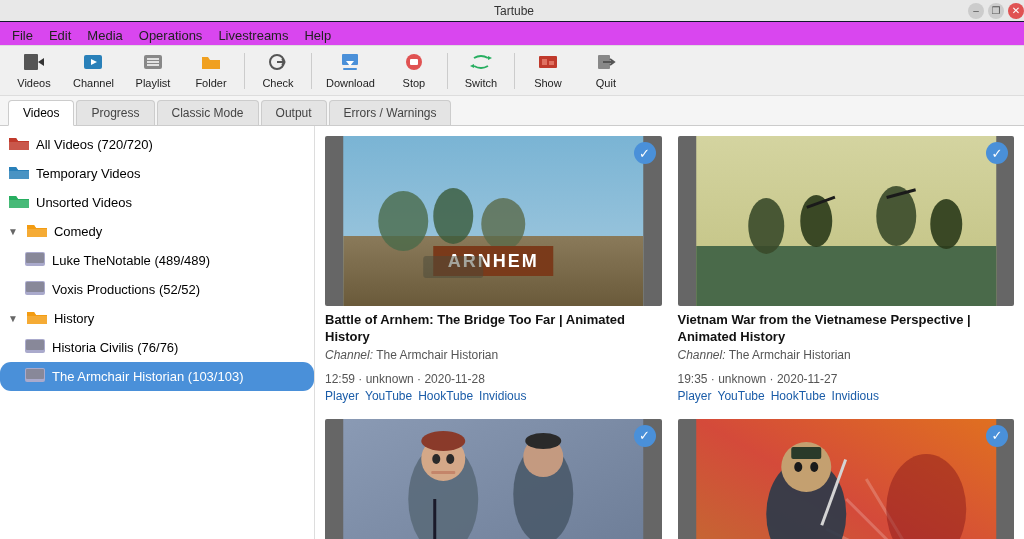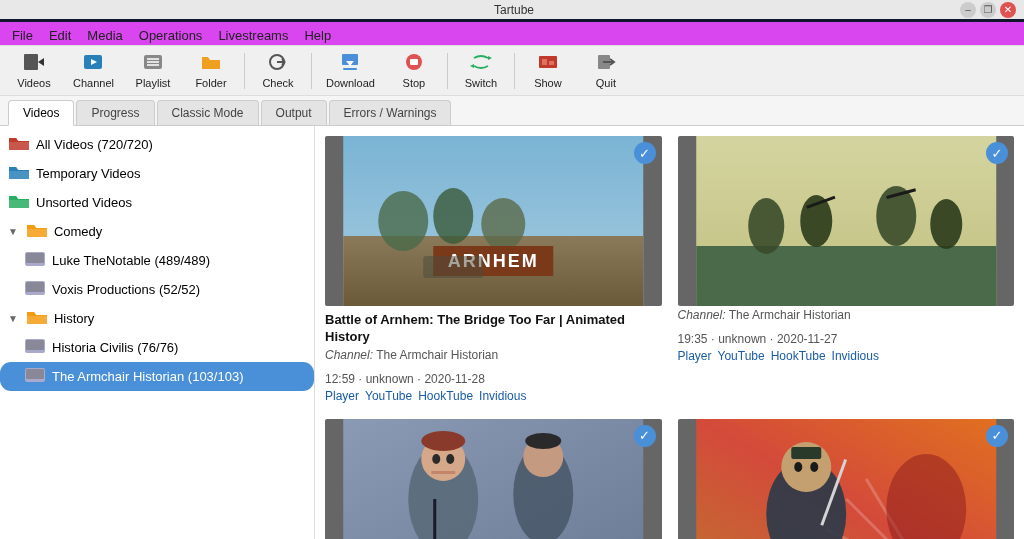--- a/index.html
+++ b/index.html
@@ -12,22 +12,22 @@
       overflow: hidden;
       user-select: none;
     }
     
     #titlebar {
       background: #e8e8e8;
       height: 22px;
       display: flex;
       align-items: center;
       justify-content: space-between;
-      padding: 0 8px;
-      border-bottom: 3px solid #0f172a;
+      padding: 0 0;
+      border-bottom: 1px solid #0f172a;
     }
     #titlebar-title {
       flex: 1;
       text-align: center;
       font-size: 12px;
       color: #333;
     }
     #titlebar-controls {
       display: flex;
       gap: 4px;
@@ -462,20 +462,21 @@
       <rect y="110" width="300" height="60" fill="#4a6a4a"></rect>
 
       <ellipse cx="70" cy="90" rx="18" ry="28" fill="#3a4a2a" opacity="0.9"></ellipse>
       <ellipse cx="120" cy="85" rx="16" ry="26" fill="#2a3a1a" opacity="0.9"></ellipse>
       <ellipse cx="200" cy="80" rx="20" ry="30" fill="#3a4a2a" opacity="0.9"></ellipse>
       <ellipse cx="250" cy="88" rx="16" ry="25" fill="#2a3a1a" opacity="0.9"></ellipse>
 
       <rect x="110" y="70" width="30" height="3" fill="#1a1a1a" transform="rotate(-20 110 70)"></rect>
       <rect x="190" y="60" width="30" height="3" fill="#1a1a1a" transform="rotate(-15 190 60)"></rect>
     </svg><div class="check-icon">✓</div></div>
+          <div class="video-title">Vietnam War from the Vietnamese Perspective | Animated History</div>
           <div class="video-channel"><em>Channel:</em> The Armchair Historian</div>
           <div class="video-meta">19:35 · unknown · 2020-11-27</div>
           <div class="video-links">
             <span class="video-link">Player</span>
             <span class="video-link">YouTube</span>
             <span class="video-link">HookTube</span>
             <span class="video-link">Invidious</span>
           </div>
         </div>
         <div class="video-card">

